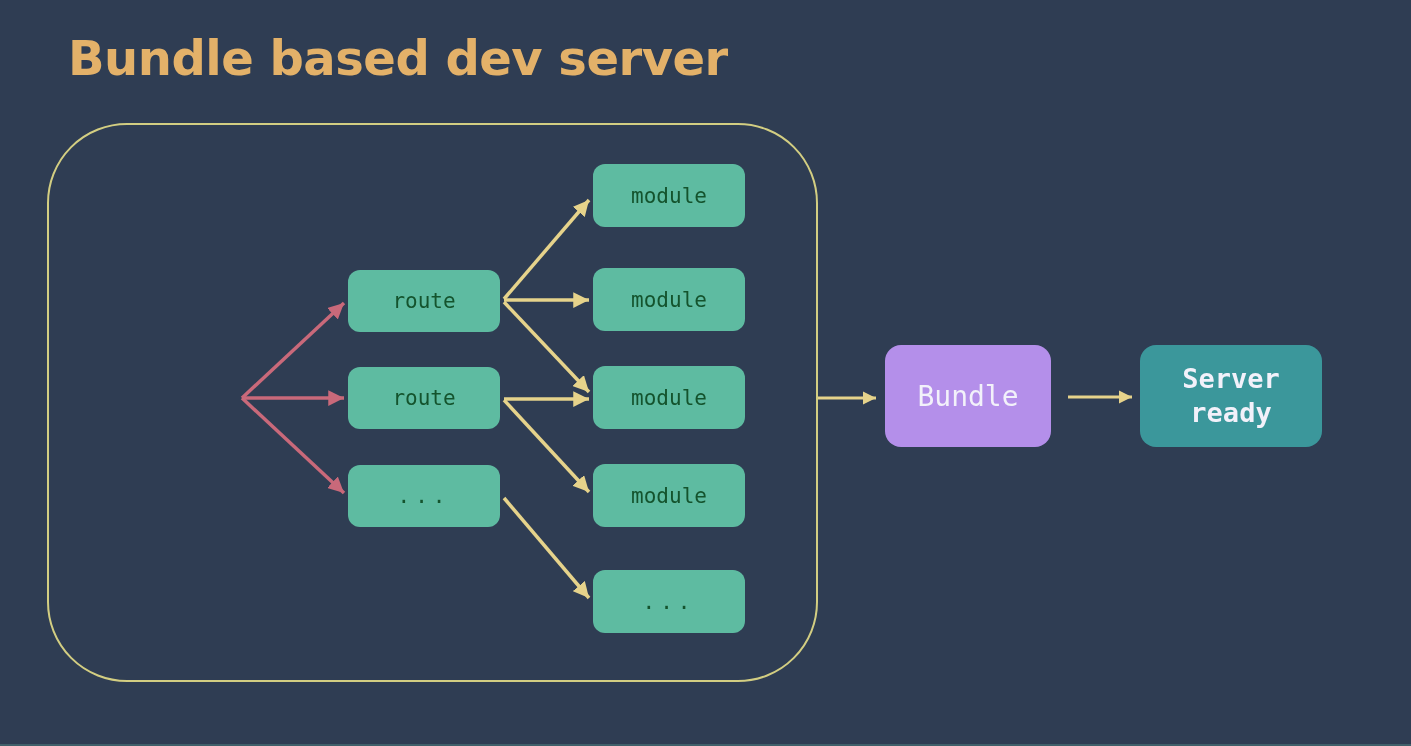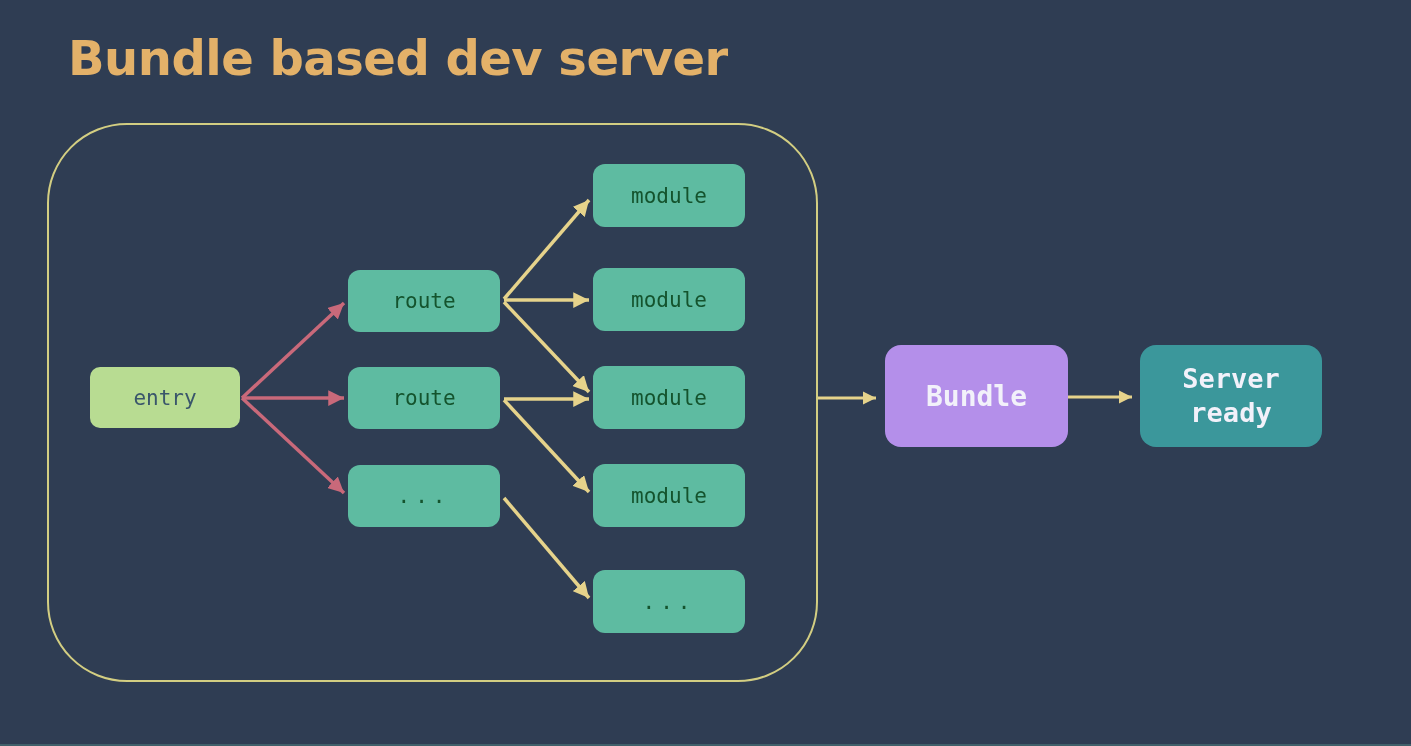--- a/index.html
+++ b/index.html
@@ -25,22 +25,22 @@
   .node-teal{background:#5ebba1;border-radius:12px;width:152px;}
   .n-route1{left:348px;top:270px;height:62px;}
   .n-route2{left:348px;top:367px;height:62px;}
   .n-route3{left:348px;top:465px;height:62px;letter-spacing:5px;}
   .n-module1{left:593px;top:164px;height:63px;}
   .n-module2{left:593px;top:268px;height:63px;}
   .n-module3{left:593px;top:366px;height:63px;}
   .n-module4{left:593px;top:464px;height:63px;}
   .n-module5{left:593px;top:570px;height:63px;letter-spacing:5px;}
   .node-bundle{
-    left:885px;top:345px;width:183px;height:102px;background:#b48fea;
-    border-radius:16px;color:#f2f1fa;font-size:28px;font-weight:700;
+    left:885px;top:345px;width:166px;height:102px;background:#b48fea;
+    border-radius:16px;color:#f2f1fa;font-size:28px;font-weight:400;
   }
   .node-server{
     left:1140px;top:345px;width:182px;height:102px;background:#3b979b;
     border-radius:16px;color:#f2f1fa;font-size:27px;font-weight:700;
     flex-direction:column;line-height:1.25;
   }
   .edges{position:absolute;left:0;top:0;width:1411px;height:746px;pointer-events:none;}
   .edge-red{stroke:#c9697a;stroke-width:3.5;}
   .edge-yellow{stroke:#e6d38b;stroke-width:3.5;}
   .edge-connector{stroke:#e6d38b;stroke-width:3;}
@@ -72,23 +72,20 @@
     <line class="edge-yellow" x1="504" y1="299" x2="589" y2="200" marker-end="url(#head-yellow)"></line>
     <line class="edge-yellow" x1="504" y1="300" x2="589" y2="300" marker-end="url(#head-yellow)"></line>
     <line class="edge-yellow" x1="504" y1="302" x2="589" y2="392" marker-end="url(#head-yellow)"></line>
     <line class="edge-yellow" x1="504" y1="399" x2="589" y2="399" marker-end="url(#head-yellow)"></line>
     <line class="edge-yellow" x1="504" y1="400" x2="589" y2="492" marker-end="url(#head-yellow)"></line>
     <line class="edge-yellow" x1="504" y1="498" x2="589" y2="598" marker-end="url(#head-yellow)"></line>
     <line class="edge-connector" x1="818" y1="398" x2="876" y2="398" marker-end="url(#head-yellow)"></line>
     <line class="edge-connector" x1="1068" y1="397" x2="1132" y2="397" marker-end="url(#head-yellow)"></line>
   </svg>
 
-  <div class="node node-entry">
-    <span>entry</span>
-  </div>
 
   <div class="node node-teal n-route1">
     <span>route</span>
   </div>
   <div class="node node-teal n-route2">
     <span>route</span>
   </div>
   <div class="node node-teal n-route3">
     <span>...</span>
   </div>

